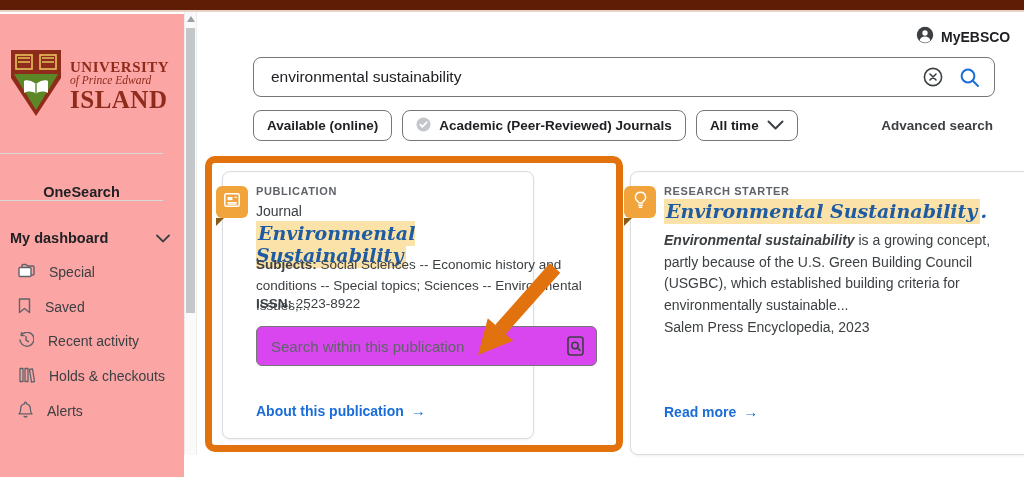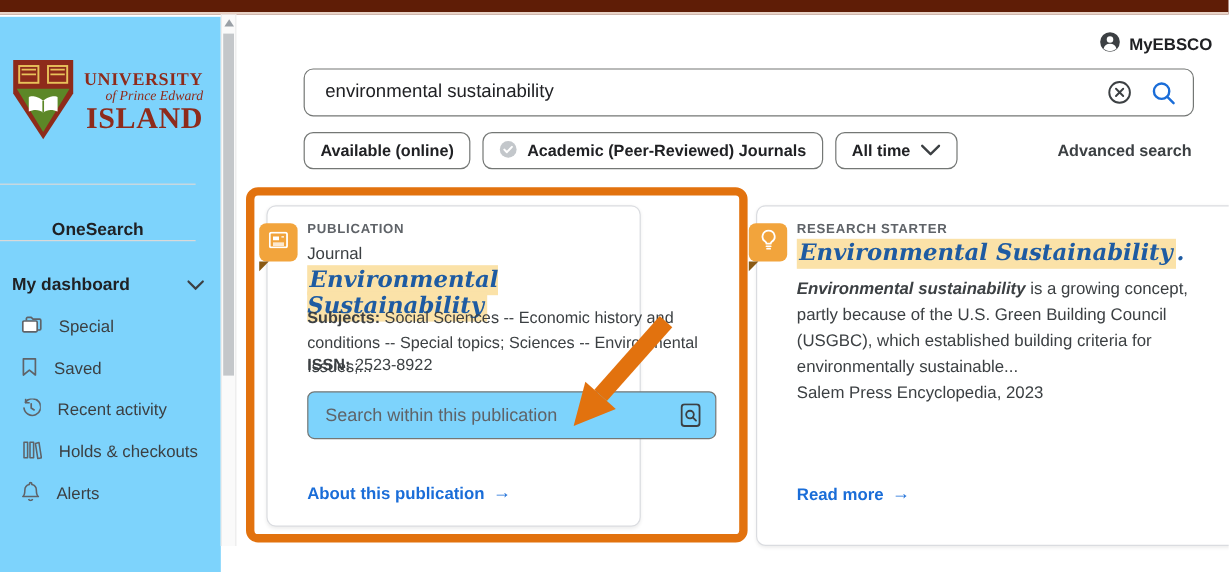--- a/index.html
+++ b/index.html
@@ -3,21 +3,21 @@
 <meta charset="utf-8">
 <style>
   * { margin:0; padding:0; box-sizing:border-box; }
   html,body { width:1024px; height:477px; background:#fff; font-family:"Liberation Sans", sans-serif; }
   #app { position:relative; width:1024px; height:477px; overflow:hidden; background:#fff; }
 
   
   .topbar { position:absolute; left:0; top:0; width:1024px; height:12px; background:#5f1d06; border-bottom:2px solid #e8d2c6; }
 
   
-  .sidebar { position:absolute; left:0; top:14px; width:184px; height:463px; background:#7dd3fc;text-align:right; }
+  .sidebar { position:absolute; left:0; top:14px; width:184px; height:463px; background:#fca5a5; }
   .logo { position:absolute; left:8px; top:32px; width:165px; height:80px; display:flex; align-items:center; gap:6px; }
   .logo-text { color:#8e2b1b; line-height:1.02; }
   .logo-l1 { font-family:"Liberation Serif", serif; font-weight:bold; font-size:15px; letter-spacing:.5px; }
   .logo-l2 { font-family:"Liberation Serif", serif; font-style:italic; font-size:11.5px; }
   .logo-l3 { font-family:"Liberation Serif", serif; font-weight:bold; font-size:25px; letter-spacing:.5px; }
   .sb-divider { position:absolute; left:0; width:163px; border-top:1px solid #d9d9d9; }
   .onesearch { position:absolute; left:0; top:155px; width:163px; height:45px; display:flex; align-items:center; justify-content:center;
                font-weight:bold; font-size:14.5px; color:#202124; cursor:pointer; }
   .dashboard { position:absolute; left:10px; top:216px; width:160px; display:flex; align-items:center; justify-content:space-between;
                font-weight:bold; font-size:14.5px; color:#202124; cursor:pointer; }
@@ -58,21 +58,21 @@
                   font-size:19px; color:#1e5ba2; cursor:pointer; }
   .hl { background:#fbe2a8; padding:1px 3px 2px 2px; }
   .title-dot { color:#1e5ba2; }
   .pub-title { top:50px; }
   .rs-title { top:28px; }
 
   .pub-meta { position:absolute; left:33px; top:83px; width:348px; font-size:13.5px; color:#3c4043; line-height:20.5px; }
   .pub-issn { position:absolute; left:33px; top:124px; font-size:13.5px; color:#3c4043; }
   .b { font-weight:bold; }
 
-  .within { position:absolute; left:33px; top:154px; width:341px; height:40px; border:1.4px solid #747775; border-radius:6px; background:#7dd3fc;
+  .within { position:absolute; left:33px; top:154px; width:341px; height:40px; border:1.4px solid #747775; border-radius:6px; background:#d946ef;
             display:flex; align-items:center; }
   .within input { flex:1; border:none; outline:none; font-size:15px; color:#202124; padding:0 10px 0 14px; font-family:"Liberation Sans", sans-serif; background:transparent; }
   .within input::placeholder { color:#5f6368; opacity:1; }
   .within .iconbtn { padding-right:12px; }
 
   .card-link { position:absolute; left:33px; display:flex; align-items:center; gap:7px; font-weight:bold; font-size:14px; color:#1a6dd8; cursor:pointer; }
   .pub-link { top:230px; }
   .rs-link { top:231px; }
   .link-arrow { font-size:15px; }
 

